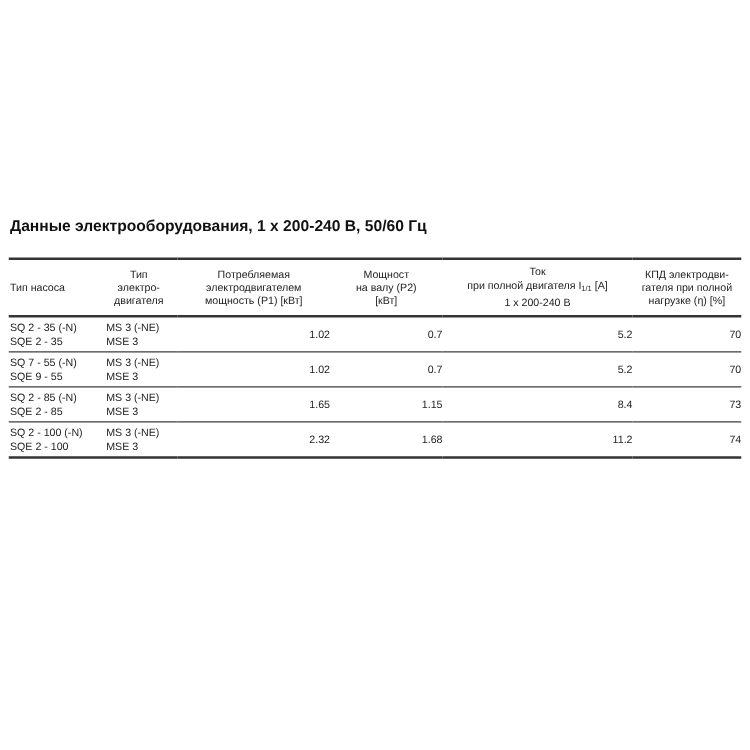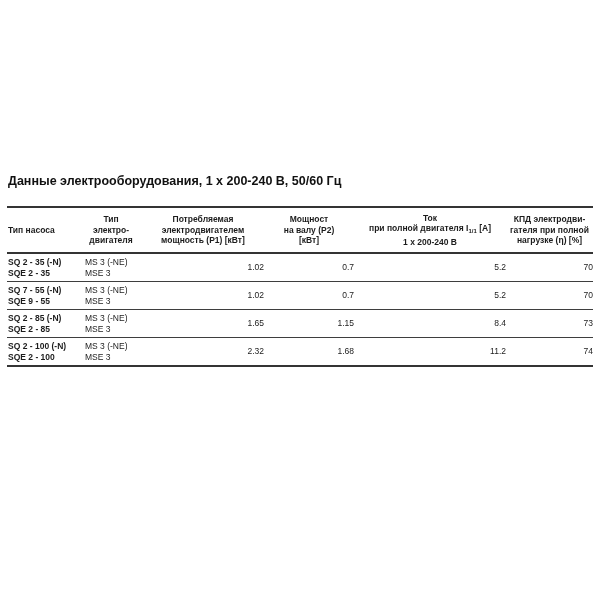--- a/index.html
+++ b/index.html
@@ -31,21 +31,21 @@
     left: 7px;
     top: 206px;
     width: 586px;
     border-collapse: collapse;
     table-layout: fixed;
   }
   thead th {
     border-top: 2px solid #343434;
     border-bottom: 2px solid #343434;
     font-size: 8.5px;
-    font-weight: bold;
+    font-weight: normal;
     line-height: 10.5px;
     height: 40px;
     vertical-align: middle;
     text-align: center;
     padding: 2px 0;
     color: #1c1c1c;
   }
   thead th.c-pump {
     text-align: left;
     padding-left: 1px;
@@ -55,21 +55,21 @@
     font-size: 8.5px;
     line-height: 11px;
     height: 27px;
     vertical-align: middle;
     padding: 0;
     color: #1c1c1c;
   }
   tbody tr:last-child td {
     border-bottom: 2px solid #343434;
   }
-  td.c-pump { padding-left: 1px; font-weight: bold; }
+  td.c-pump { padding-left: 1px; }
   td.c-motor { padding-left: 5px; }
   .num { text-align: right; }
   .sub {
     font-size: 6px;
     vertical-align: -2px;
     letter-spacing: 0;
   }
 </style>
 </head>
 <body>

